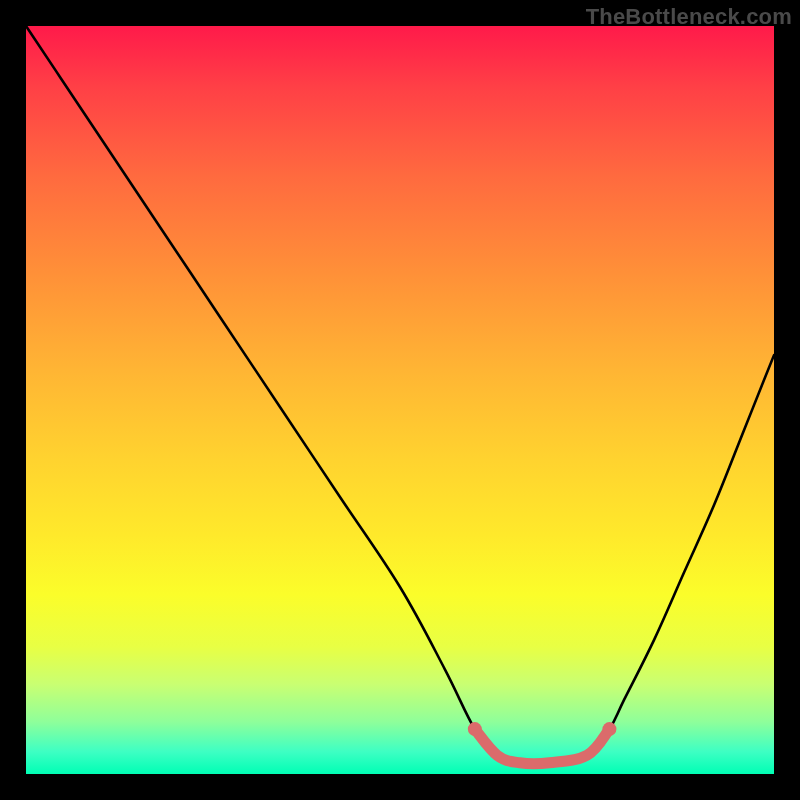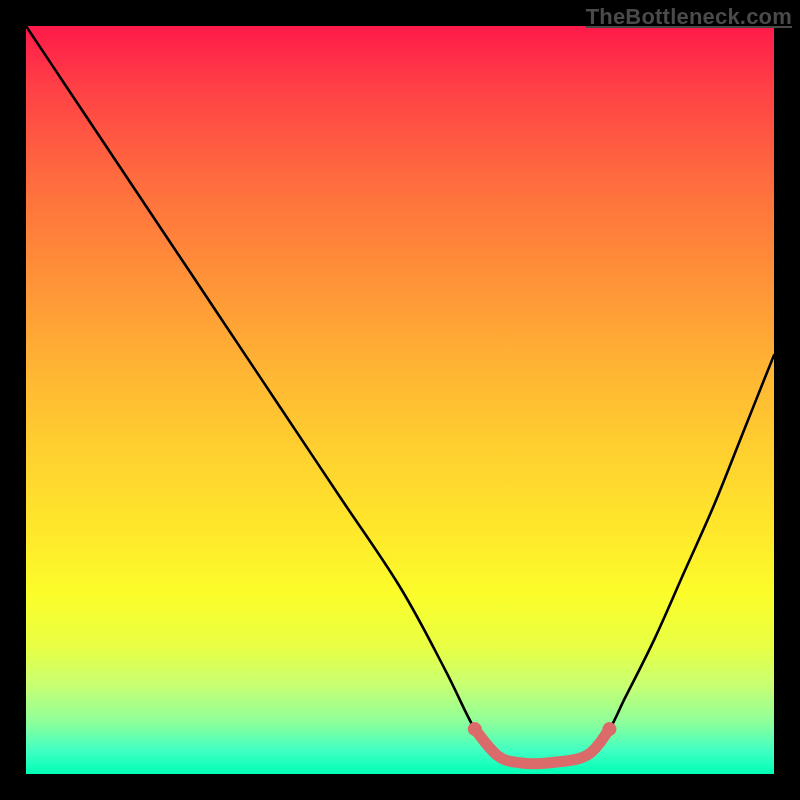--- a/index.html
+++ b/index.html
@@ -43,21 +43,20 @@
   .watermark {
     position: absolute;
     top: 4px;
     right: 8px;
     font-family: Arial, Helvetica, sans-serif;
     font-size: 22px;
     font-weight: 600;
     color: #4a4a4a;
     letter-spacing: 0.2px;
     user-select: none;
-    text-decoration: underline;
   }
   svg.curve {
     position: absolute;
     left: 0;
     top: 0;
     width: 748px;
     height: 748px;
     overflow: visible;
   }
 </style>

